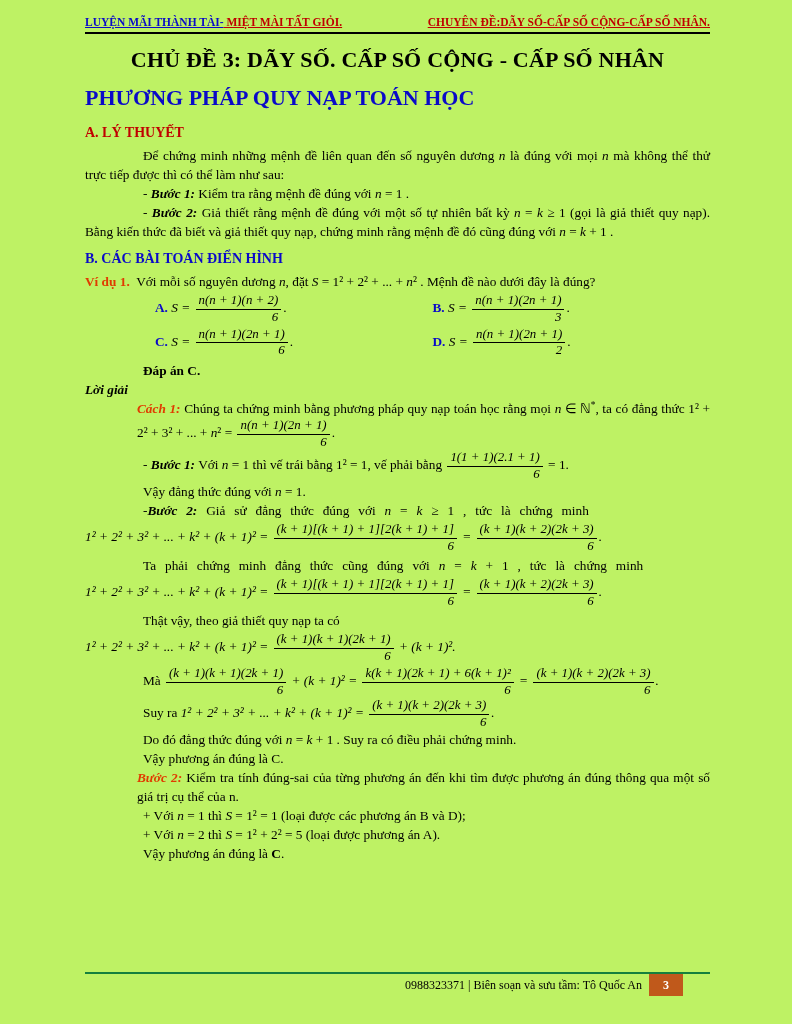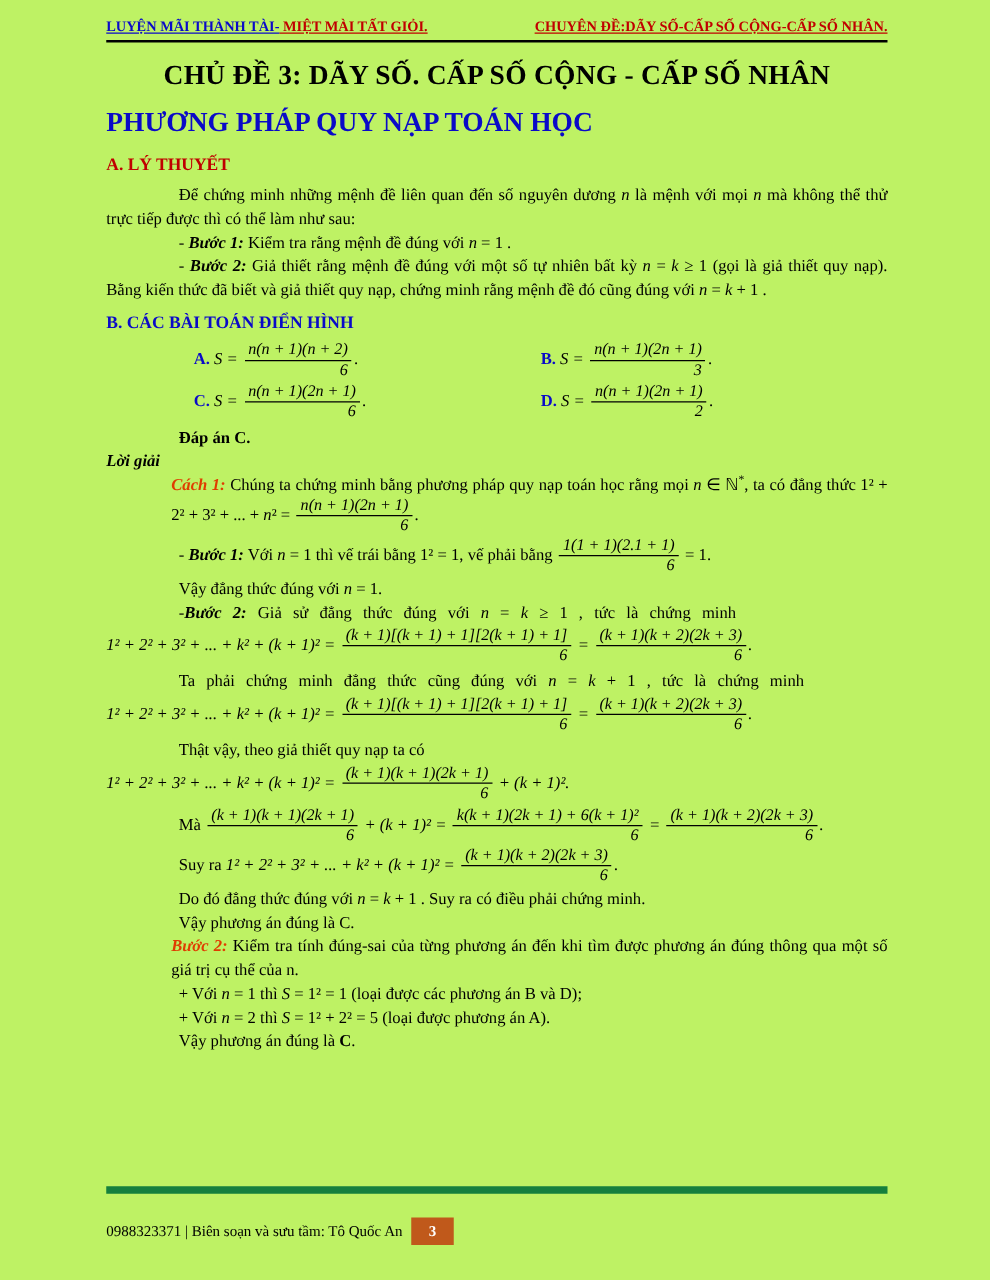--- a/index.html
+++ b/index.html
@@ -40,22 +40,22 @@
   .rbi { color:var(--accent); font-weight:bold; font-style:italic; }
   .bl { color:var(--blue); font-weight:bold; }
   .sup { vertical-align:super; font-size:0.7em; }
   
   .frac { display:inline-block; vertical-align:middle; text-align:right;
     font-style:italic; font-size:0.97em; line-height:1.2; padding:0 2px; }
   .fnum { display:block; border-bottom:1px solid #000; padding:0 3px; }
   .fden { display:block; padding:0 3px; }
   
   .footer { position:absolute; left:85px; right:82px; bottom:28px;
-    border-top:6px solid #15803d; padding-top:19px;
-    display:flex; justify-content:flex-start; align-items:center; gap:7px; font-size:12px; }
+    border-top:2px solid #15803d; padding-top:0;
+    display:flex; justify-content:flex-end; align-items:center; gap:7px; font-size:12px; }
   .page-number { background:var(--orange); color:#fff; font-weight:bold;
     width:34px; height:22px; display:flex; align-items:center; justify-content:center;
     margin-right:27px; font-size:12px; }
 </style>
 </head>
 <body>
 
 <div class="page">
 
   <div class="header">
@@ -65,24 +65,25 @@
     <div class="header-right">
       <span>CHUYÊN ĐỀ:DÃY SỐ-CẤP SỐ CỘNG-CẤP SỐ NHÂN.</span>
     </div>
   </div>
 
   <h1 class="title">CHỦ ĐỀ 3: DÃY SỐ. CẤP SỐ CỘNG - CẤP SỐ NHÂN</h1>
   <h2 class="subtitle">PHƯƠNG PHÁP QUY NẠP TOÁN HỌC</h2>
 
   <div class="body">
       <div class="line h-red"><span>A. LÝ THUYẾT</span></div>
-      <div class="line p ind"><span>Để chứng minh những mệnh đề liên quan đến số nguyên dương </span><span class="m">n</span><span> là mệnh với mọi </span><span class="m">n</span><span> mà không thể thử trực tiếp được thì có thể làm như sau:</span></div>
+      <div class="line p ind"><span>Để chứng minh những mệnh đề liên quan đến số nguyên dương </span><span class="m">n</span><span> là đúng với mọi </span><span class="m">n</span><span> mà không thể thử trực tiếp được thì có thể làm như sau:</span></div>
       <div class="line pad"><span>- </span><span class="bi">Bước 1:</span><span> Kiểm tra rằng mệnh đề đúng với </span><span class="m">n</span><span> = 1 .</span></div>
       <div class="line p ind"><span>- </span><span class="bi">Bước 2:</span><span> Giả thiết rằng mệnh đề đúng với một số tự nhiên bất kỳ </span><span class="m">n</span><span> = </span><span class="m">k</span><span> ≥ 1 (gọi là giả thiết quy nạp). Bằng kiến thức đã biết và giả thiết quy nạp, chứng minh rằng mệnh đề đó cũng đúng với </span><span class="m">n</span><span> = </span><span class="m">k</span><span> + 1 .</span></div>
       <div class="line h-blue"><span>B. CÁC BÀI TOÁN ĐIỂN HÌNH</span></div>
+      <div class="line p"><span class="rb">Ví dụ 1.</span><span>&nbsp; Với mỗi số nguyên dương </span><span class="m">n</span><span>, đặt </span><span class="m">S</span><span> = 1² + 2² + ... + </span><span class="m">n</span><span>² . Mệnh đề nào dưới đây là đúng?</span></div>
       <div class="line opts">
         <div class="col"><span class="bl">A. </span><span class="m">S</span><span class="m"> = </span><span class="frac"><span class="fnum">n(n + 1)(n + 2)</span><span class="fden">6</span></span><span>.</span></div>
         <div class="col"><span class="bl">B. </span><span class="m">S</span><span class="m"> = </span><span class="frac"><span class="fnum">n(n + 1)(2n + 1)</span><span class="fden">3</span></span><span>.</span></div>
       </div>
       <div class="line opts">
         <div class="col"><span class="bl">C. </span><span class="m">S</span><span class="m"> = </span><span class="frac"><span class="fnum">n(n + 1)(2n + 1)</span><span class="fden">6</span></span><span>.</span></div>
         <div class="col"><span class="bl">D. </span><span class="m">S</span><span class="m"> = </span><span class="frac"><span class="fnum">n(n + 1)(2n + 1)</span><span class="fden">2</span></span><span>.</span></div>
       </div>
       <div class="line pad"><span class="b">Đáp án C.</span></div>
       <div class="line center"><span class="bi">Lời giải</span></div>

